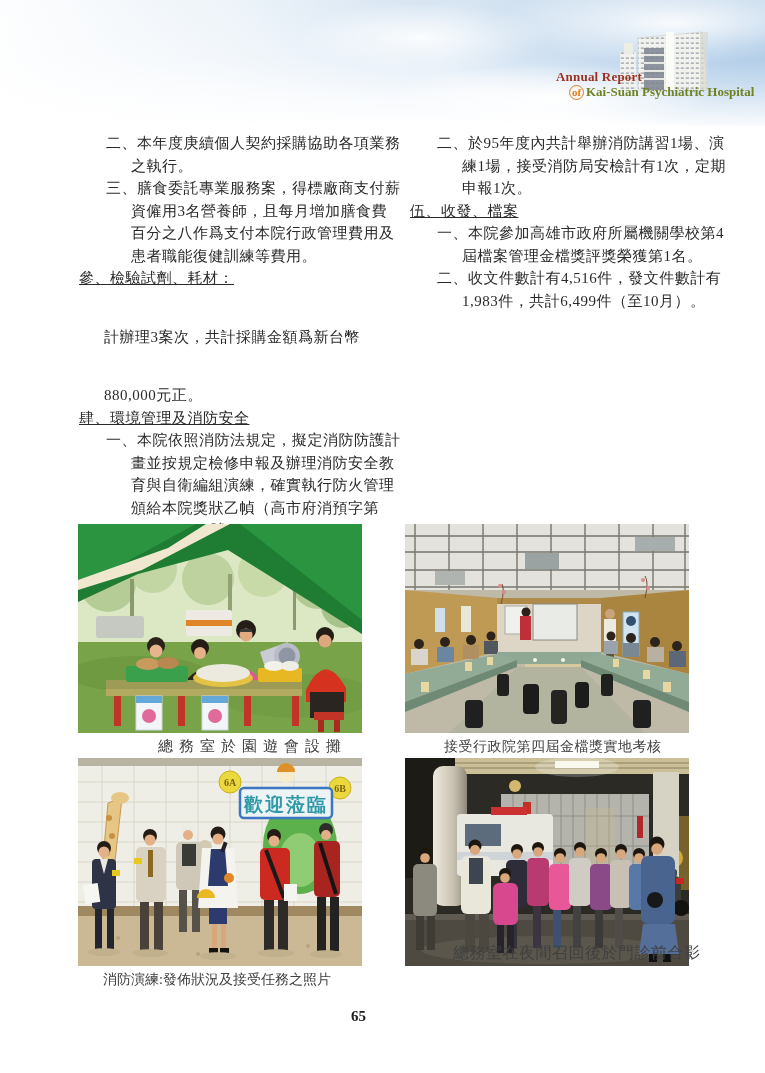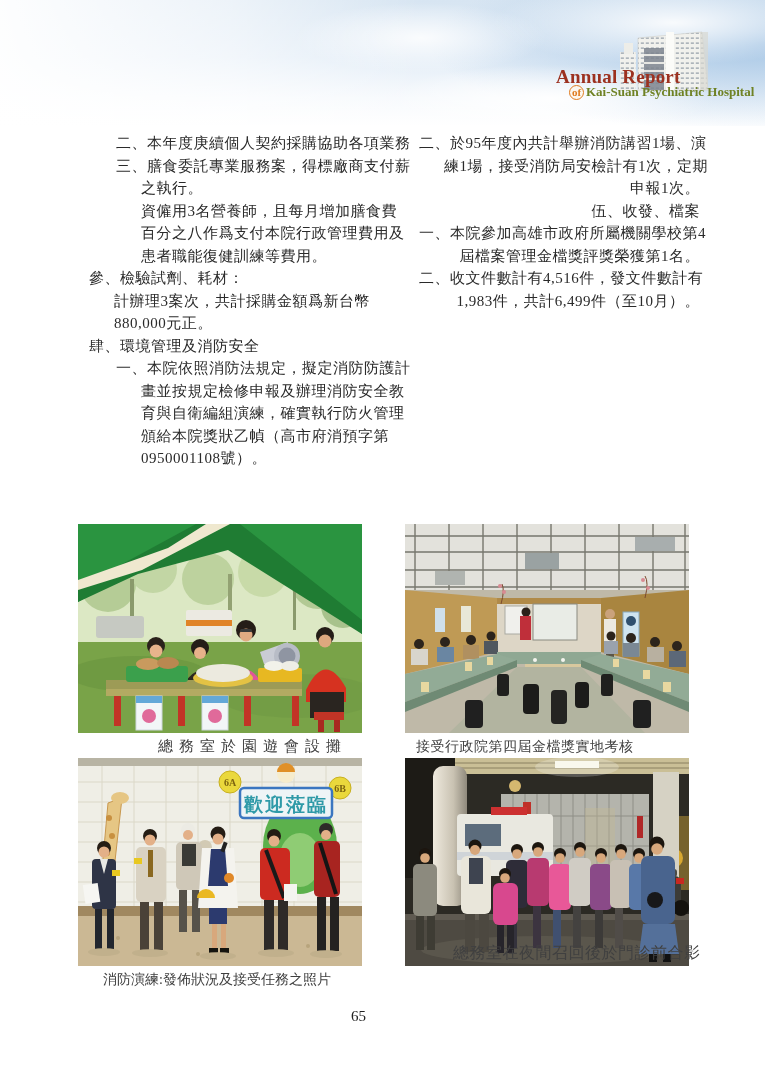--- a/index.html
+++ b/index.html
@@ -9,46 +9,46 @@
   .sky{position:absolute;left:0;top:0;width:765px;height:126px;
     background:
       linear-gradient(to right, rgba(255,255,255,.95) 0%, rgba(255,255,255,.55) 30%, rgba(255,255,255,0) 55%),
       radial-gradient(ellipse 220px 45px at 72% 78%, rgba(255,255,255,.95), rgba(255,255,255,0) 75%),
       radial-gradient(ellipse 260px 60px at 88% 18%, rgba(255,255,255,.9), rgba(255,255,255,0) 70%),
       radial-gradient(ellipse 180px 50px at 55% 30%, rgba(255,255,255,.85), rgba(255,255,255,0) 70%),
       radial-gradient(ellipse 420px 110px at 100% 35%, rgba(163,196,228,.9), rgba(163,196,228,0) 80%),
       linear-gradient(to bottom, #d7e5f2 0%, #e3edf7 45%, #f7fafd 78%, #ffffff 100%);}
   .hdr-text{position:absolute;left:556px;top:70px;line-height:14px;white-space:nowrap;
             font-family:"Liberation Serif","DejaVu Serif",serif;font-weight:bold;}
-  .hdr-line1{font-size:19px;color:#9c3120;letter-spacing:.2px;}
+  .hdr-line1{font-size:13px;color:#9c3120;letter-spacing:.2px;}
   .hdr-line2{font-size:13px;color:#6f8224;margin-top:1px;padding-left:13px;}
   .hdr-of{display:inline-block;font-size:11px;color:#e07b1f;
           border:1.5px solid #e07b1f;border-radius:50%;width:13px;height:13px;line-height:12px;
           text-align:center;margin-right:2px;background:rgba(255,245,230,.6);}
   .bldg{position:absolute;left:600px;top:26px;}
   
   .col{position:absolute;top:132px;width:312px;font-size:15px;line-height:22.5px;
        letter-spacing:.5px;}
-  .col-left{left:85px;}
-  .col-right{left:388px;text-align:right;}
+  .col-left{left:75px;}
+  .col-right{left:406px;}
   .ln{white-space:nowrap;}
-  .ln.head{padding-left:4px;}
+  .ln.head{padding-left:4px;text-decoration:underline;}
   .ln.item{padding-left:31px;}
   .ln.wrap{padding-left:56px;}
-  .ln.body{padding-left:29px;}
+  .ln.body{padding-left:29px;margin-top:36px;}
   
   .ph{position:absolute;display:block;}
   .cap{position:absolute;font-size:14px;color:#404040;white-space:nowrap;
        font-family:"Liberation Serif","DejaVu Serif",serif;}
   .cap1{left:158px;top:737px;font-size:15px;letter-spacing:6px;}
-  .cap2{left:416px;top:738px;letter-spacing:.5px;}
+  .cap2{left:444px;top:738px;letter-spacing:.5px;}
   .cap3{left:103px;top:971px;letter-spacing:0;font-family:Liberation Serif, serif;}
   .cap4{left:453px;top:943px;font-size:16px;letter-spacing:.5px;}
   .pageno{position:absolute;left:0;top:1008px;width:717px;text-align:center;
-          font-size:15px;color:#222;}
+          font-size:15px;color:#222;font-weight:bold;}
 </style>
 </head>
 <body>
 
 <div class="page">
 
   <div class="sky">
     <svg class="bldg" width="115" height="76" viewBox="0 0 115 76">
       <defs>
         <pattern id="bw" width="5" height="5" patternUnits="userSpaceOnUse">
@@ -68,22 +68,22 @@
       <rect x="100" y="6" width="8" height="58" fill="#d8d8d2" opacity="0.7"></rect>
     </svg>
     <div class="hdr-text">
       <div class="hdr-line1">Annual Report</div>
       <div class="hdr-line2"><span class="hdr-of">of</span><span>Kai-Suan Psychiatric Hospital</span></div>
     </div>
   </div>
 
   <div class="col col-left">
     <div class="ln item">二、本年度庚續個人契約採購協助各項業務</div>
+    <div class="ln wrap">之執行。</div>
     <div class="ln item">三、膳食委託專業服務案，得標廠商支付薪</div>
-    <div class="ln wrap">之執行。</div>
     <div class="ln wrap">資僱用3名營養師，且每月增加膳食費</div>
     <div class="ln wrap">百分之八作爲支付本院行政管理費用及</div>
     <div class="ln wrap">患者職能復健訓練等費用。</div>
     <div class="ln head">參、檢驗試劑、耗材：</div>
     <div class="ln body">計辦理3案次，共計採購金額爲新台幣</div>
     <div class="ln body">880,000元正。</div>
     <div class="ln head">肆、環境管理及消防安全</div>
     <div class="ln item">一、本院依照消防法規定，擬定消防防護計</div>
     <div class="ln wrap">畫並按規定檢修申報及辦理消防安全教</div>
     <div class="ln wrap">育與自衛編組演練，確實執行防火管理</div>

